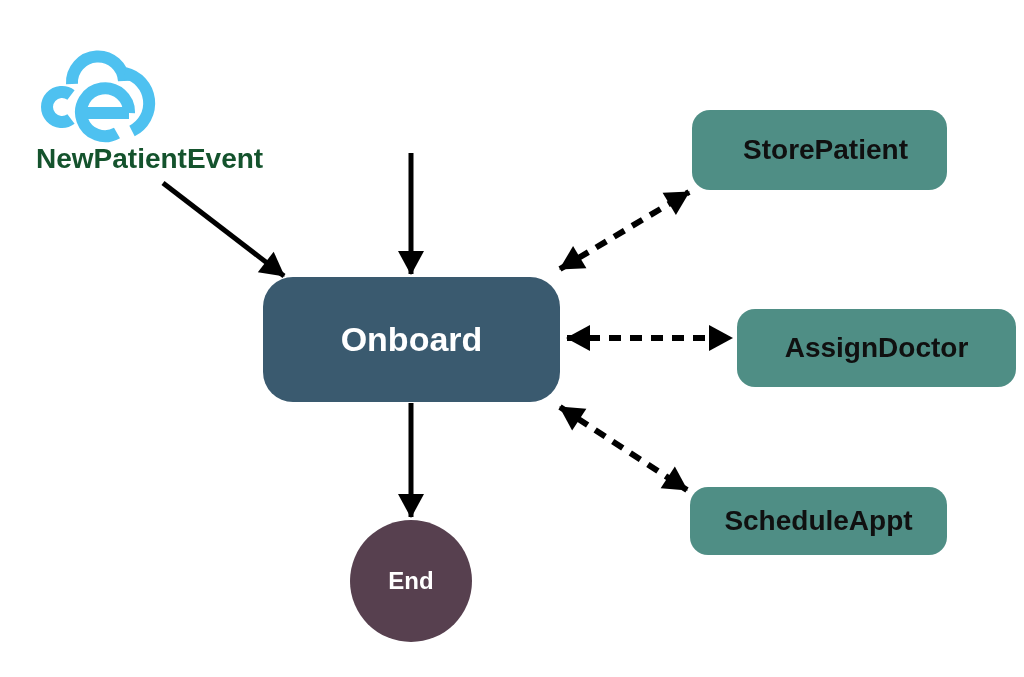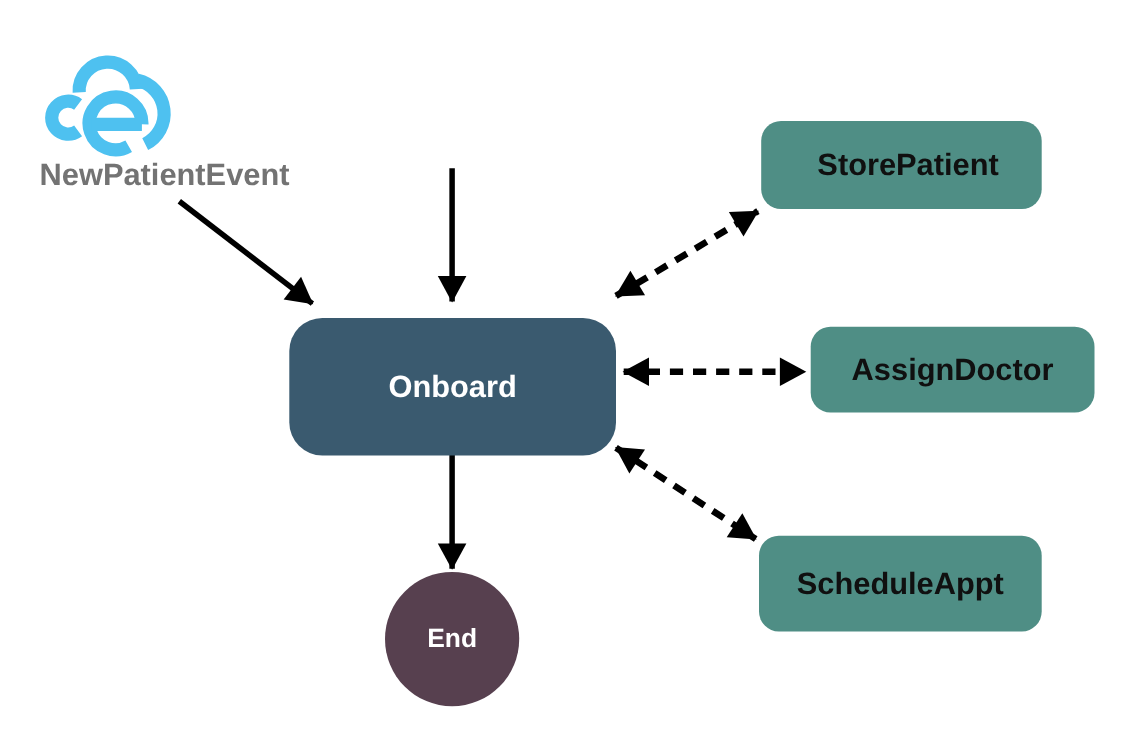--- a/index.html
+++ b/index.html
@@ -11,31 +11,31 @@
   svg.edges { position: absolute; left: 0; top: 0; width: 1024px; height: 677px; z-index: 1; }
 
   .node { position: absolute; display: flex; align-items: center; justify-content: center;
           font-weight: bold; z-index: 2; }
 
   .circle { border-radius: 50%; color: #ffffff; }
   .node-start { left: 352px; top: 33px; width: 120px; height: 120px; background: #A5A5A5; font-size: 30px; }
   .node-end   { left: 350px; top: 520px; width: 122px; height: 122px; background: #57404F; font-size: 24px; }
 
   .node-onboard { left: 263px; top: 277px; width: 297px; height: 125px; background: #3A5A6F;
-                  border-radius: 30px; color: #ffffff; font-size: 28px; margin-top: 12px; }
+                  border-radius: 30px; color: #ffffff; font-size: 34px; }
 
   .task { background: #4F8E85; border-radius: 18px; color: #101010; font-size: 28px; }
   .node-store    { left: 692px; top: 110px; width: 255px; height: 80px; padding-left: 12px; }
-  .node-assign   { left: 737px; top: 297px; width: 258px; height: 78px; text-align: right; }
-  .node-schedule { left: 690px; top: 487px; width: 257px; height: 87px; }
+  .node-assign   { left: 737px; top: 309px; width: 279px; height: 78px; text-align: right; }
+  .node-schedule { left: 690px; top: 487px; width: 257px; height: 68px; }
 
   .trigger { position: absolute; left: 30px; top: 40px; z-index: 2; }
   .trigger .logo { position: absolute; left: 8px; top: 4px; }
   .trigger .label { position: absolute; left: 6px; top: 103px; width: 270px;
-                    font-size: 28px; font-weight: bold; color: #737373; white-space: nowrap; }
+                    font-size: 28px; font-weight: bold; color: #14532d; white-space: nowrap; }
 </style>
 </head>
 <body>
 
 <div class="canvas">
 
   <svg class="edges" viewBox="0 0 1024 677">
     <defs>
       <marker id="arrow" markerUnits="userSpaceOnUse" markerWidth="30" markerHeight="30" refX="24" refY="14" orient="auto-start-reverse">
         <path d="M1,1 L25,14 L1,27 Z" fill="#000000"></path>

